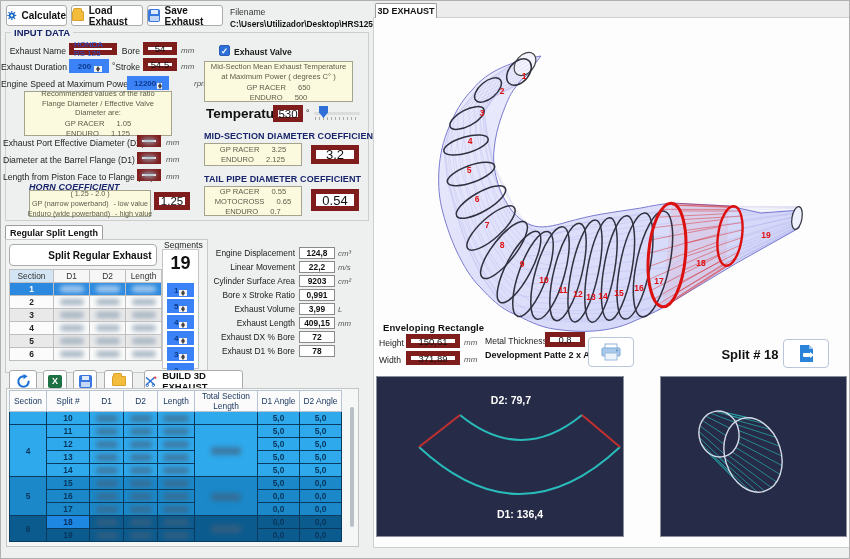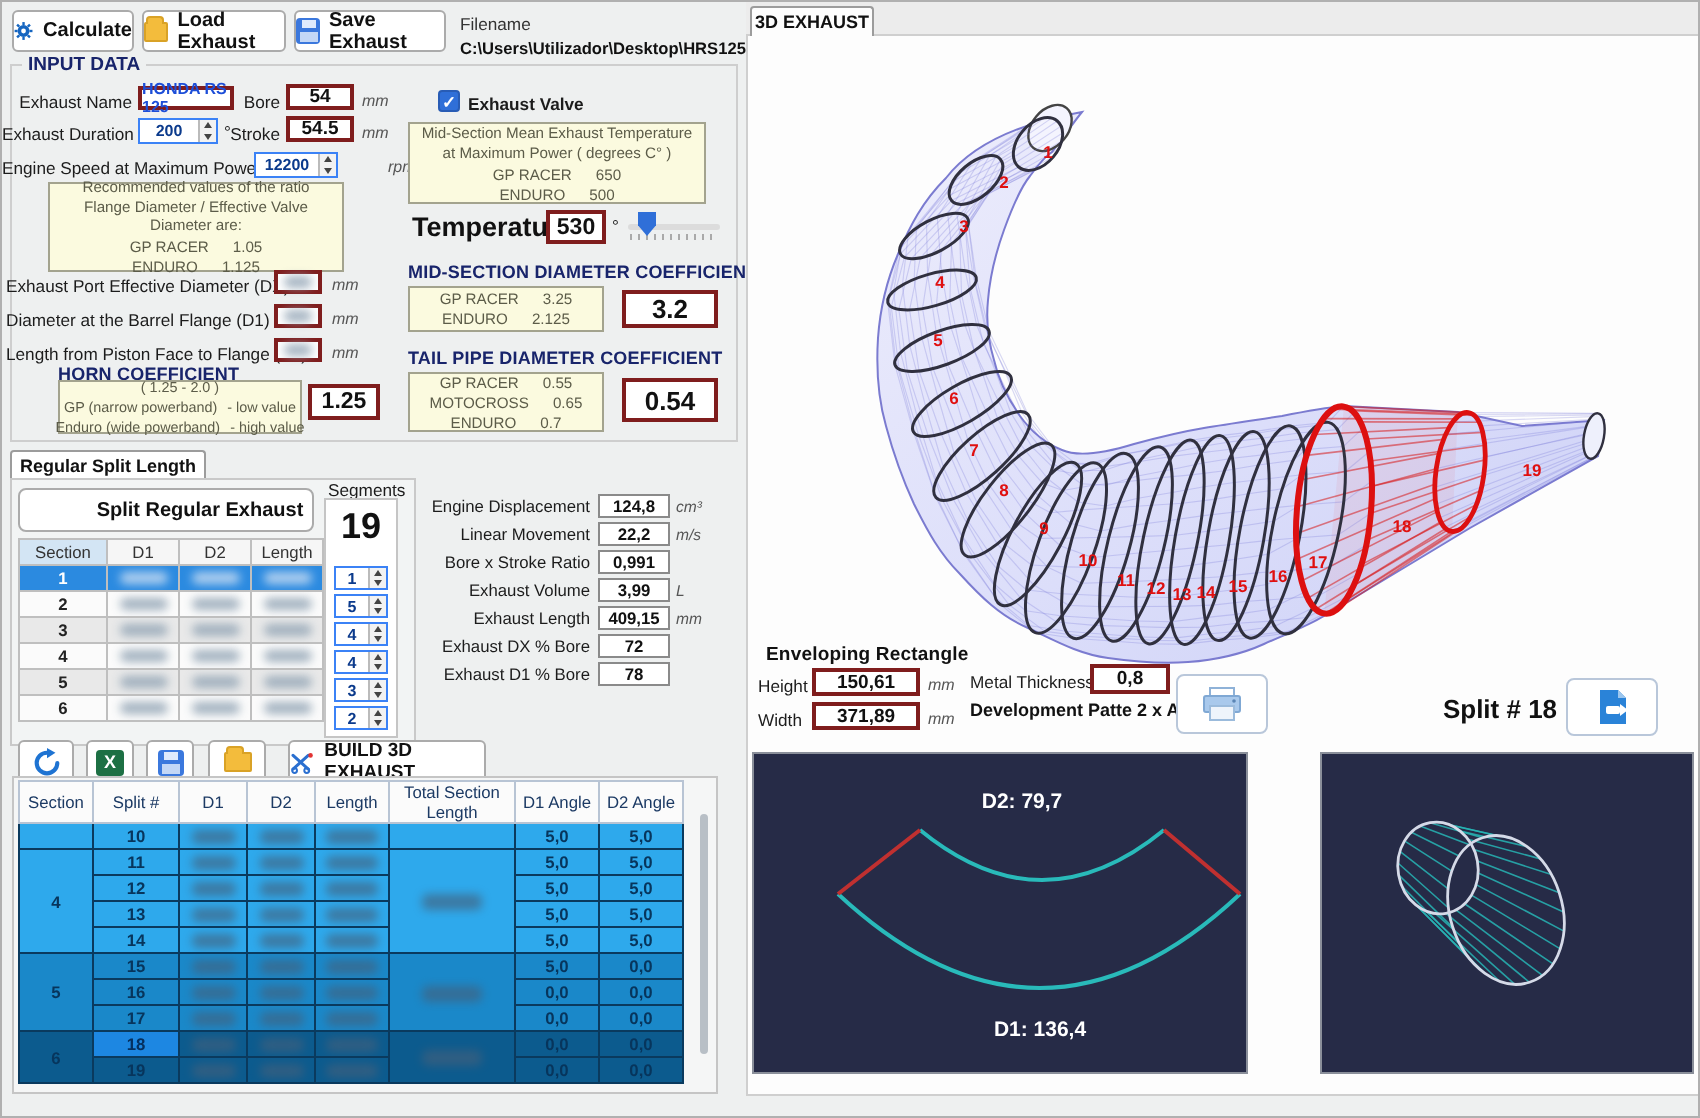--- a/index.html
+++ b/index.html
@@ -2,32 +2,32 @@
 <html><head>
 <meta charset="utf-8">
 <style>
   html,body{margin:0;padding:0;background:#9a9a9a;}
   *{box-sizing:border-box;font-family:"Liberation Sans",sans-serif;}
   #app{position:relative;width:850px;height:559px;background:#eef0f0;border:1px solid #b0b0b0;overflow:hidden;}
   .abs{position:absolute;}
   .lbl{font-size:8.6px;color:#1c1c1c;white-space:nowrap;}
   .lblr{text-align:right;}
   .unit{font-size:8px;color:#555;font-style:italic;white-space:nowrap;}
-  .fld{border:2px solid #7f1d1d;background:#fff;display:flex;align-items:center;justify-content:center;font-weight:bold;font-size:9.5px;color:#111;}
+  .fld{border:5px solid #7f1d1d;background:#fff;display:flex;align-items:center;justify-content:center;font-weight:normal;font-size:9.5px;color:#111;}
   .fld.blue{color:#1d4ed8;}
   .ybox{background:#fbfadf;border:1px solid #a3a38e;color:#5c5c49;font-size:7.6px;text-align:center;display:flex;flex-direction:column;justify-content:center;gap:1px;padding:2px;}
   .yrow{display:flex;justify-content:center;gap:12px;}
   .yrow span{white-space:nowrap;}
   .gtitle{font-weight:bold;color:#18246b;font-size:9px;white-space:nowrap;letter-spacing:.1px;}
   .groupbox{border:1px solid #cecece;}
   .gb-label{position:absolute;top:-6px;left:5px;background:#eef0f0;padding:0 3px;font-weight:bold;color:#18246b;font-size:9.5px;}
   .toolbtn{display:flex;align-items:center;gap:5px;background:#fff;border:1px solid #ababab;border-radius:3px;font-weight:bold;font-size:10px;color:#111;justify-content:center;cursor:pointer;}
   .blob{background:#94a6b6;border-radius:3px;filter:blur(2.5px);opacity:.85;}
   
-  .spin{display:flex;border:1px solid #3b82f6;background:#fff;}
+  .spin{display:flex;border:7px solid #3b82f6;background:#fff;}
   .spin .v{flex:1;display:flex;align-items:center;justify-content:center;font-size:8px;font-weight:bold;color:#0b3a8c;}
   .spin .arrs{width:9px;border-left:1px solid #bbb;display:flex;flex-direction:column;}
   .spin .arrs div{flex:1;display:flex;align-items:center;justify-content:center;background:#f2f2f2;}
   .tri-u{width:0;height:0;border-left:2.5px solid transparent;border-right:2.5px solid transparent;border-bottom:3.5px solid #444;}
   .tri-d{width:0;height:0;border-left:2.5px solid transparent;border-right:2.5px solid transparent;border-top:3.5px solid #444;}
   
   .icon-folder{width:14px;height:10px;background:#f3bc3c;border-radius:1px;position:relative;border:1px solid #d9a226;}
   .icon-folder:before{content:'';position:absolute;top:-4px;left:0;width:7px;height:3px;background:#f3bc3c;border:1px solid #d9a226;border-bottom:none;border-radius:2px 2px 0 0;}
   .icon-floppy{width:13px;height:13px;background:#3b78dd;border-radius:2px;position:relative;}
   .icon-floppy:before{content:'';position:absolute;top:1px;left:3px;width:7px;height:4px;background:#dfeafc;}
@@ -167,21 +167,21 @@
         <span class="blob" style="width:14px;height:6px;"></span>
       </div>
     <div class="abs unit" style="left:165px;top:154px;">mm</div>
 
     <div class="abs lbl lblr" style="left:2px;top:171px;width:131px;">Length from Piston Face to Flange (LX)</div>
     <div class="abs fld" style="left:136px;top:168px;width:24px;height:12px;">
         <span class="blob" style="width:14px;height:6px;"></span>
       </div>
     <div class="abs unit" style="left:165px;top:171px;">mm</div>
 
-    <div class="abs gtitle" style="left:28px;top:181px;">HORN COEFFICIENT</div>
+    <div class="abs gtitle" style="left:28px;top:181px;font-style:italic;">HORN COEFFICIENT</div>
     <div class="abs ybox" style="left:28px;top:189px;width:122px;height:27px;font-size:7.2px;">
       <div>( 1.25 - 2.0 )</div>
       <div class="yrow" style="gap:5px;">
           <span>GP (narrow powerband)</span>
           <span>- low value</span>
         </div>
       <div class="yrow" style="gap:5px;">
           <span>Enduro (wide powerband)</span>
           <span>- high value</span>
         </div>
@@ -379,20 +379,25 @@
     <div class="abs" id="stats" style="left:208px;top:245px;width:162px;">
         <div class="statrow">
           <span class="sl">Engine Displacement</span>
           <div class="sf">124,8</div>
           <span class="su">cm³</span>
         </div>
         <div class="statrow">
           <span class="sl">Linear Movement</span>
           <div class="sf">22,2</div>
           <span class="su">m/s</span>
+        </div>
+        <div class="statrow">
+          <span class="sl">Cylinder Surface Area</span>
+          <div class="sf">9203</div>
+          <span class="su">cm²</span>
         </div>
         <div class="statrow">
           <span class="sl">Bore x Stroke Ratio</span>
           <div class="sf">0,991</div>
           <span class="su"></span>
         </div>
         <div class="statrow">
           <span class="sl">Exhaust Volume</span>
           <div class="sf">3,99</div>
           <span class="su">L</span>

